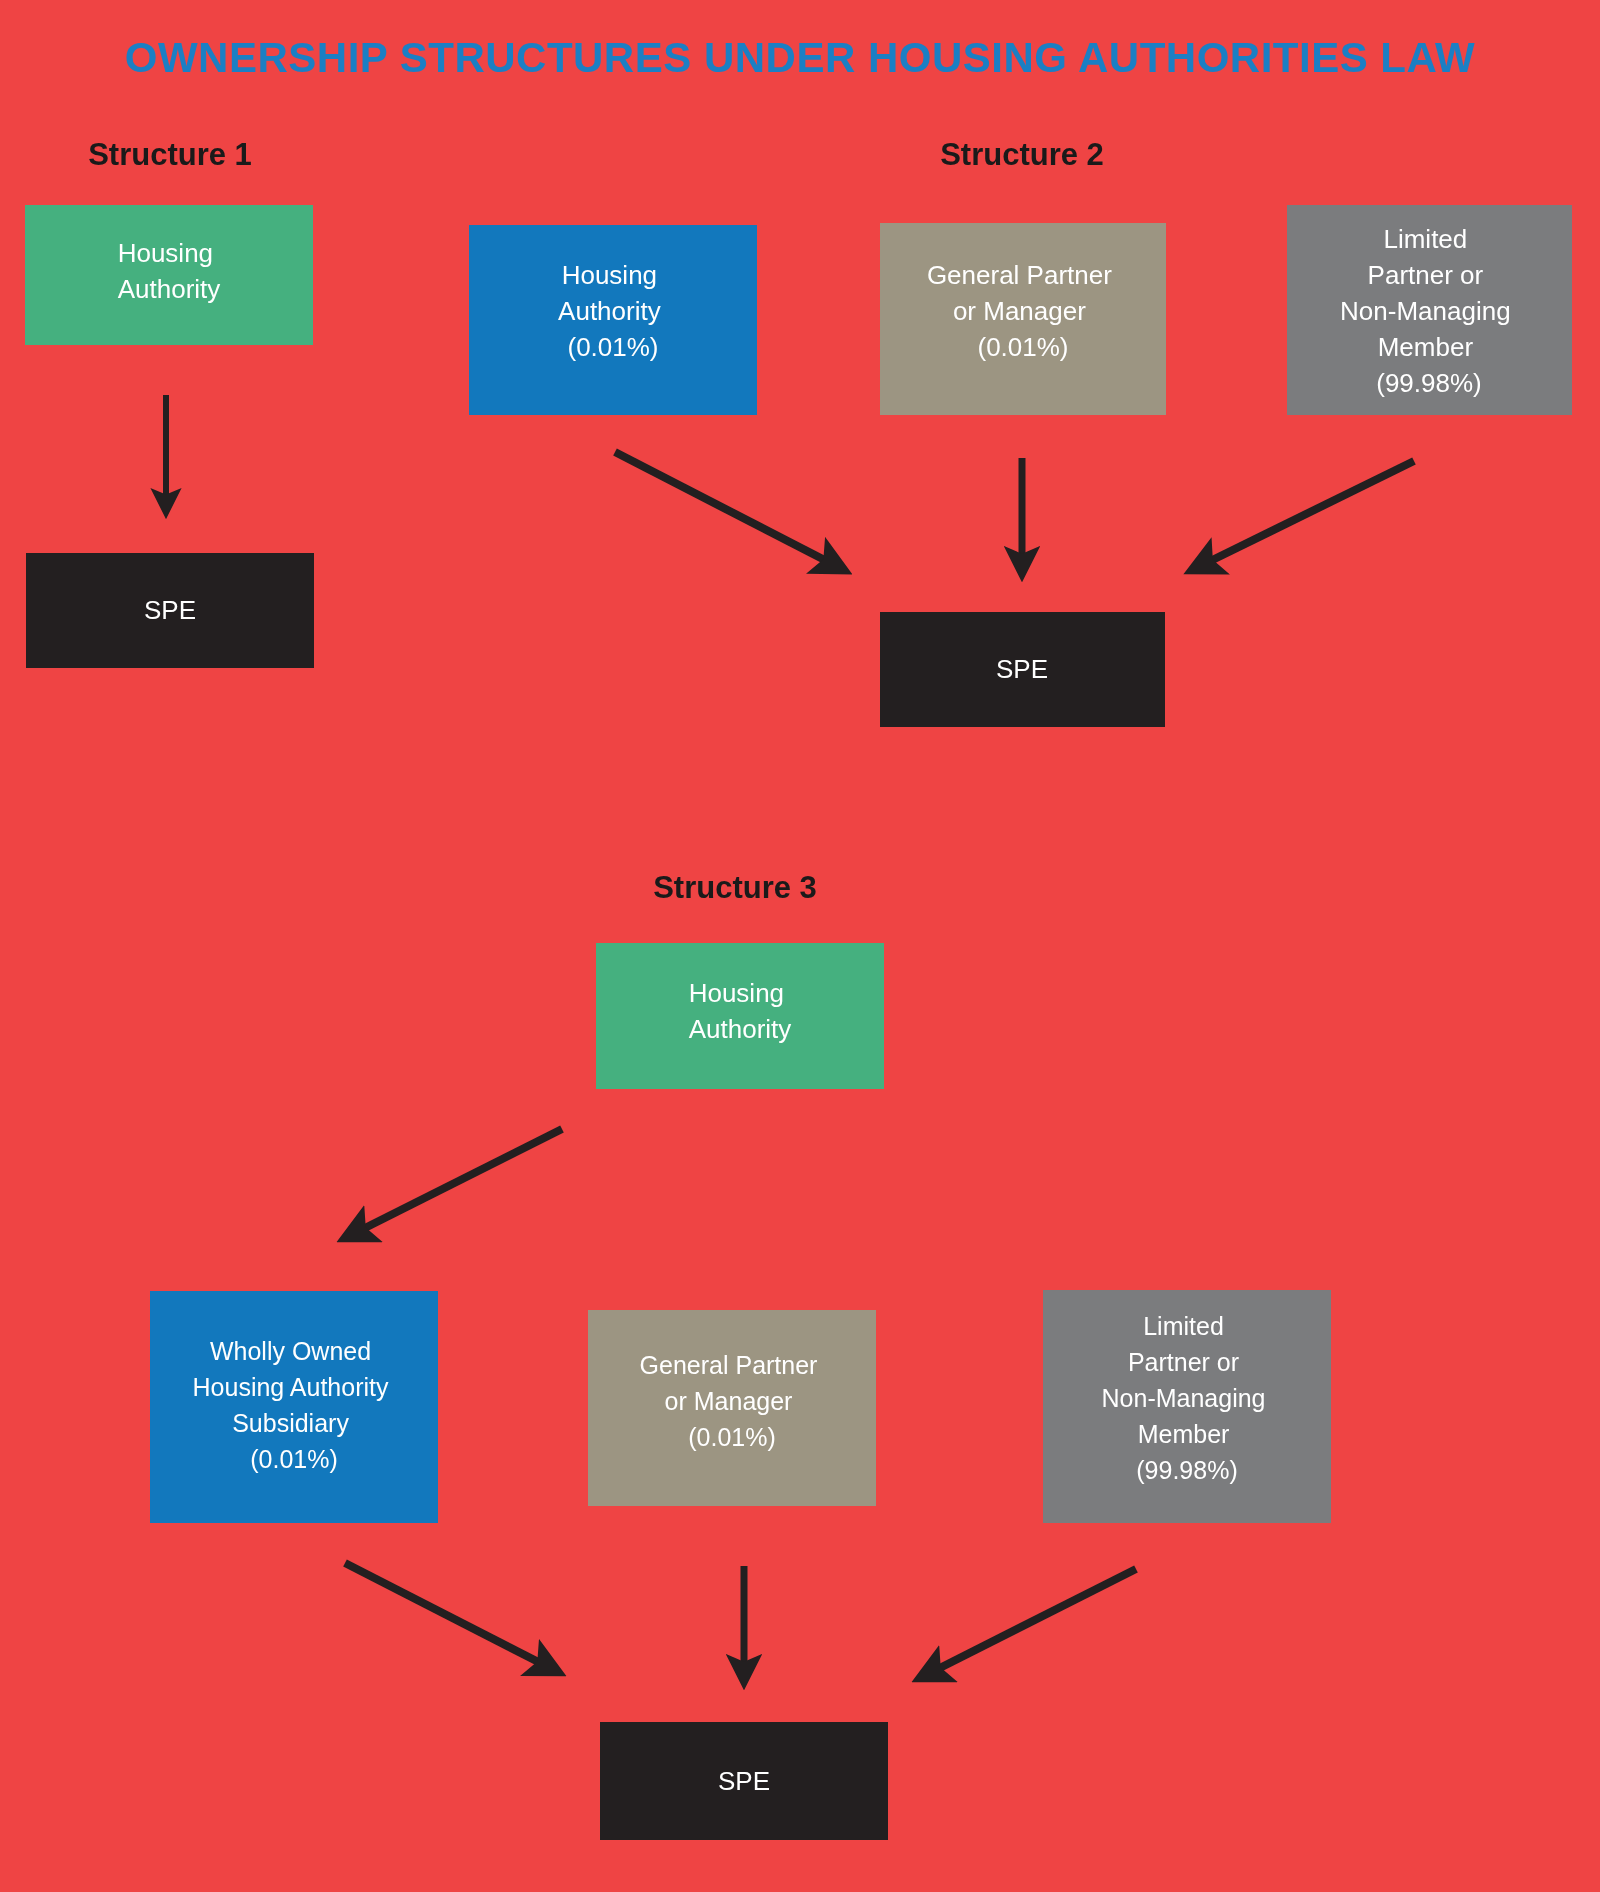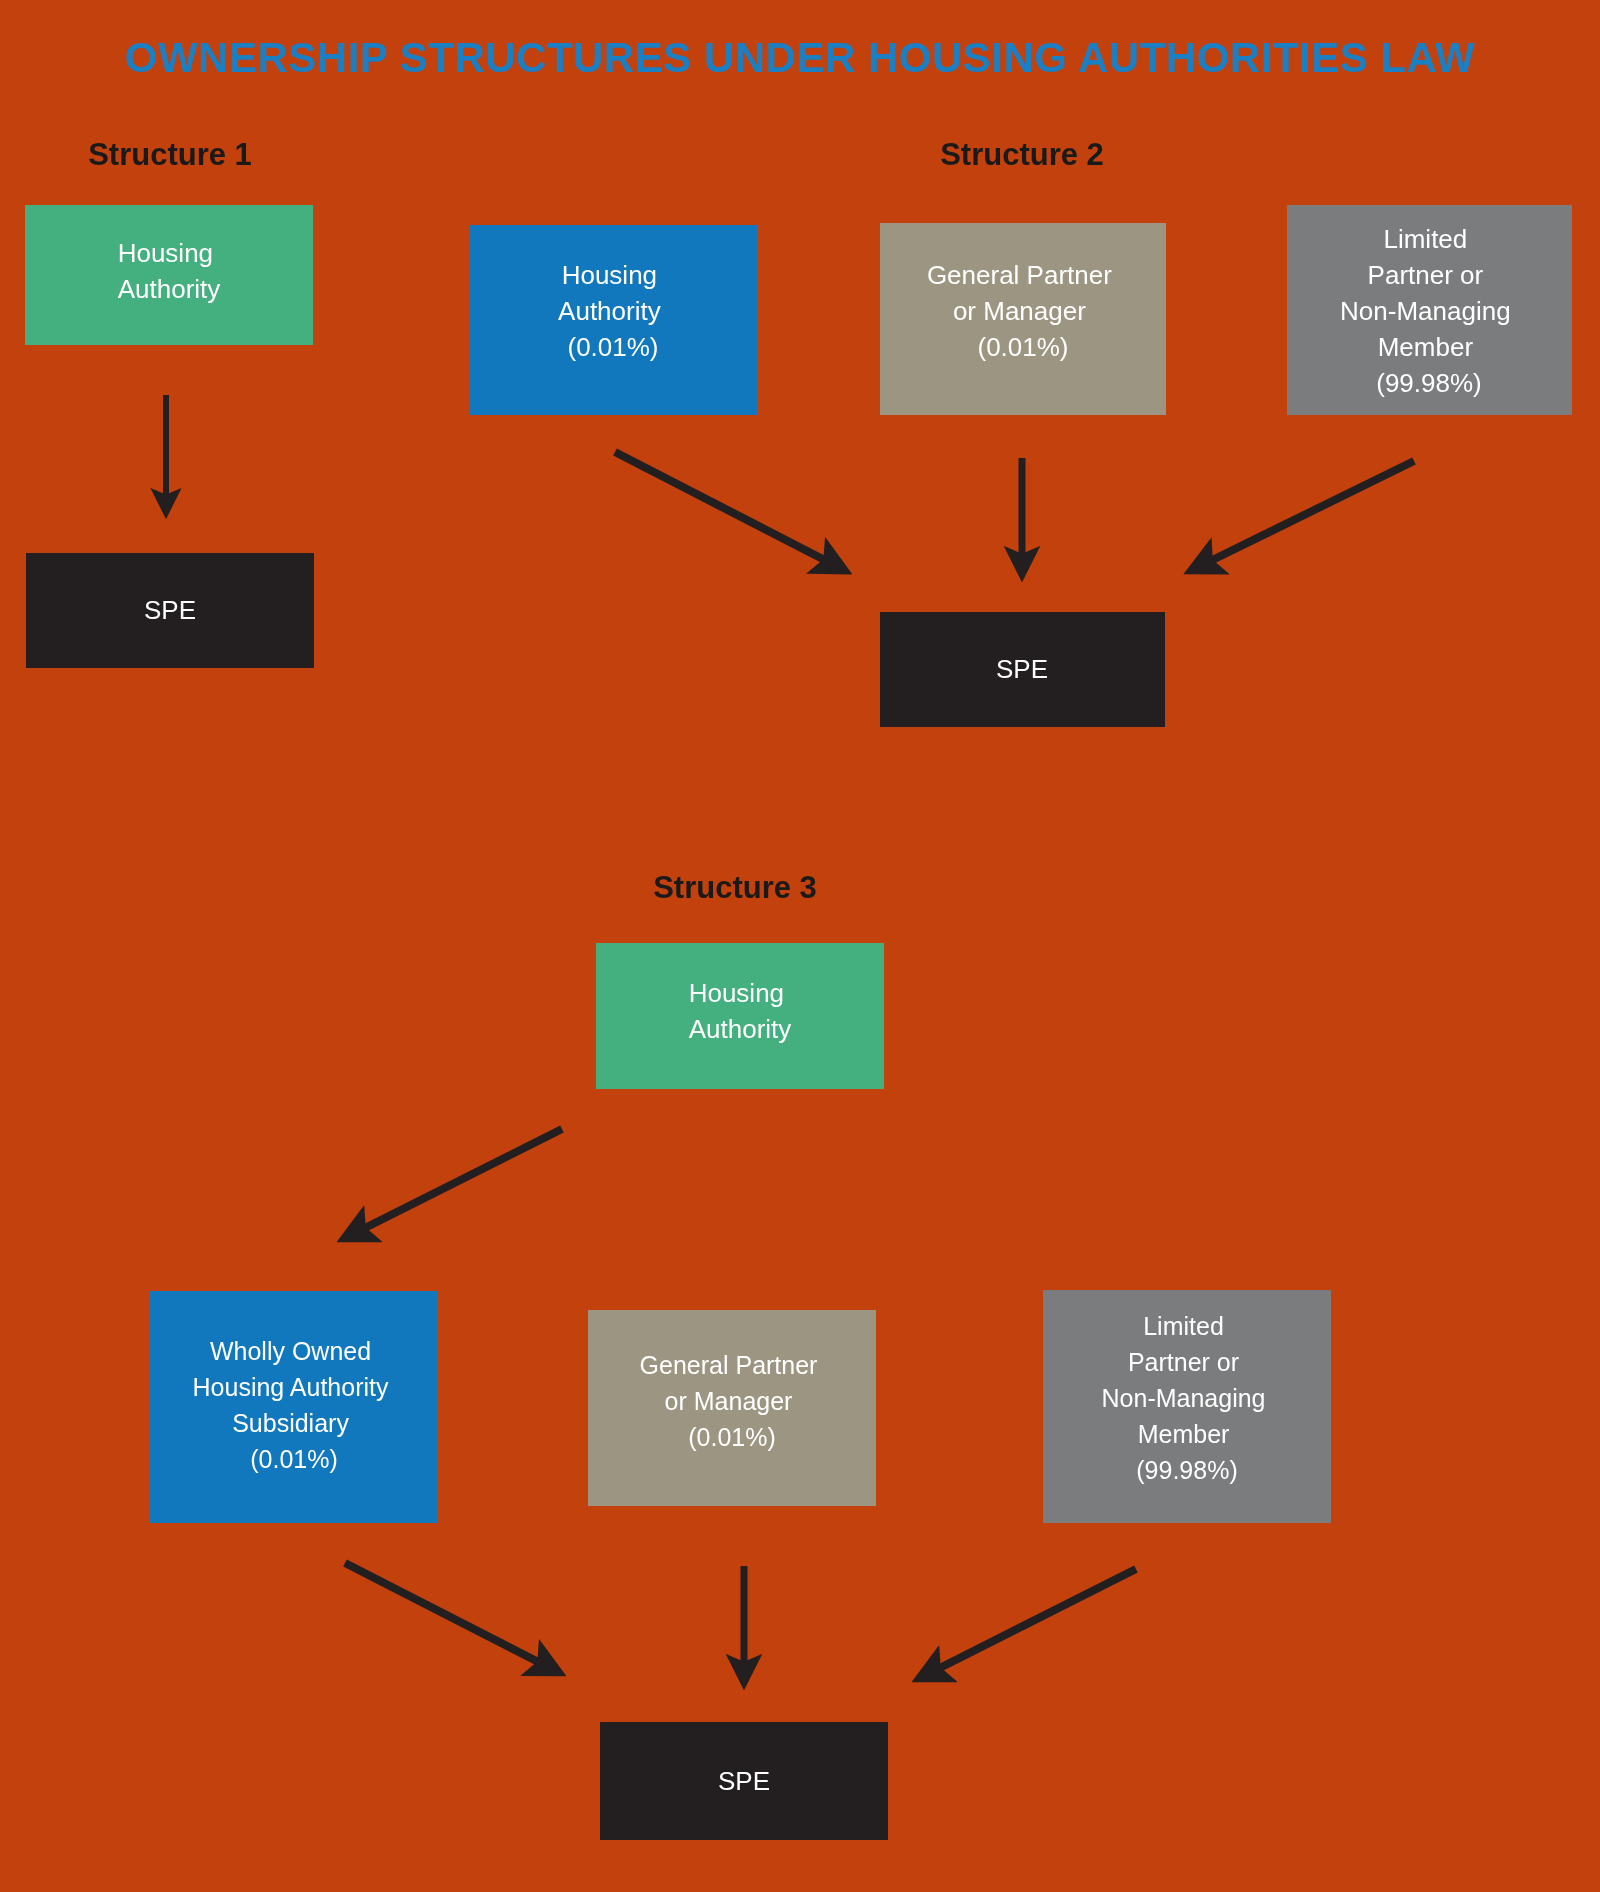--- a/index.html
+++ b/index.html
@@ -7,21 +7,21 @@
     padding: 0;
     background: #ffffff;
   }
   body {
     font-family: "Liberation Sans", sans-serif;
   }
   #page {
     position: relative;
     width: 1600px;
     height: 1892px;
-    background: #c2410c;
+    background: #ef4444;
     overflow: hidden;
   }
   .diagram-svg {
     position: absolute;
     top: 0;
     left: 0;
     width: 1600px;
     height: 1892px;
   }
   .title-text {

